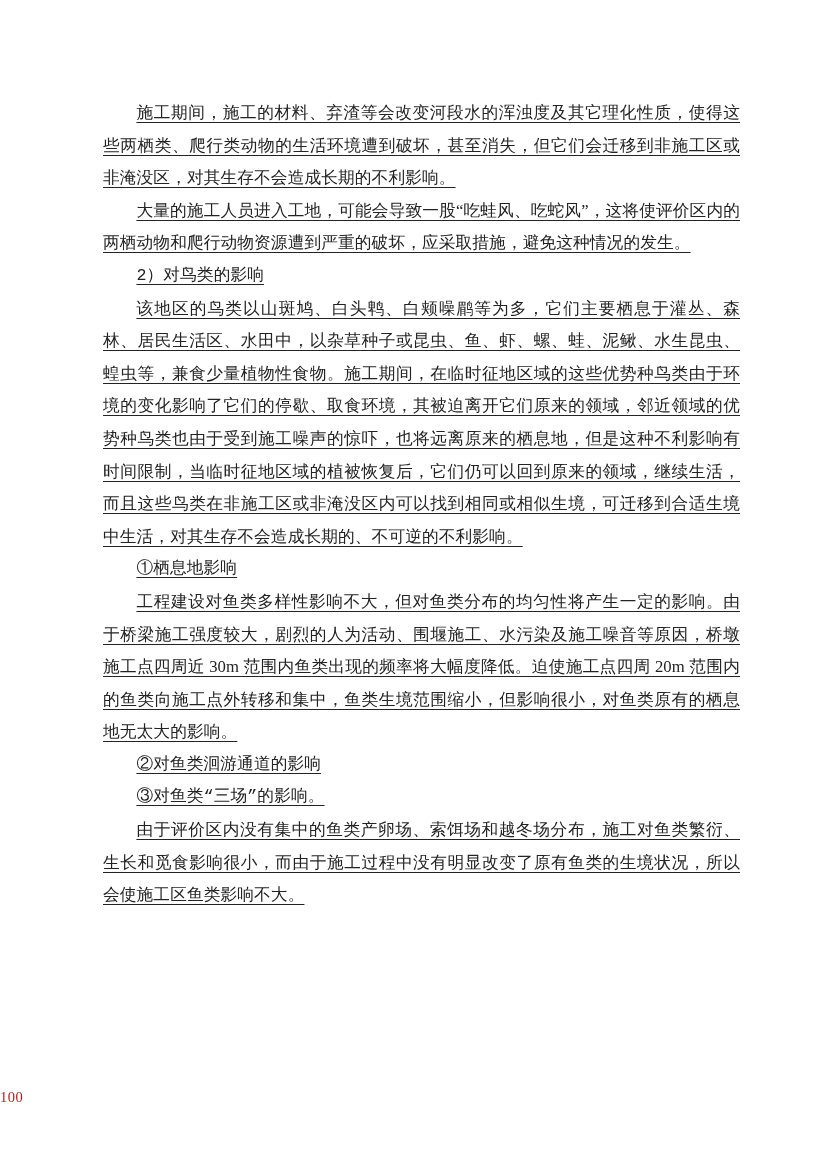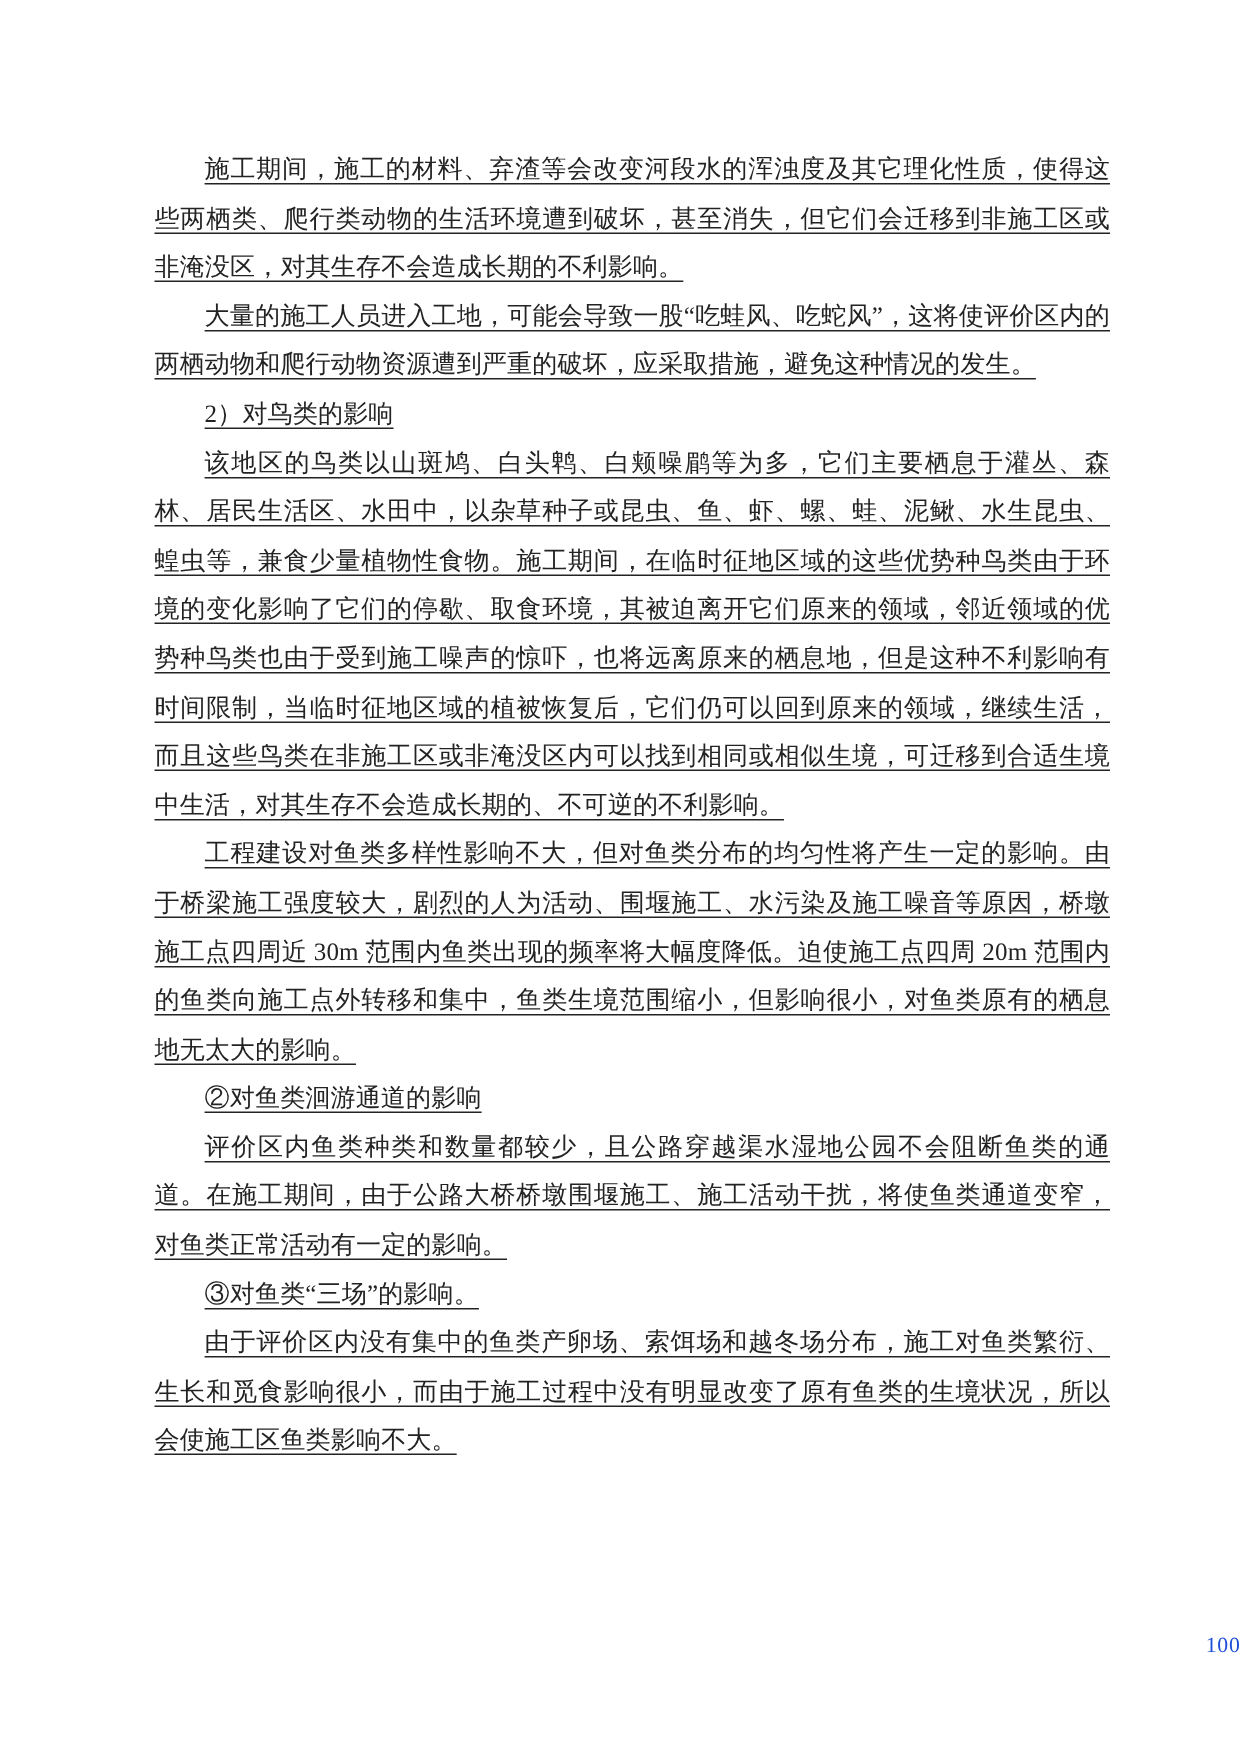--- a/index.html
+++ b/index.html
@@ -34,41 +34,42 @@
     letter-spacing: 0.1px;
   }
   .p-body {
     text-align: justify;
     text-align-last: left;
     text-justify: inter-ideograph;
     overflow-wrap: break-word;
   }
   .p-head {
     text-align: left;
+    font-family: Liberation Mono, monospace;
   }
   .page-number {
     position: absolute;
     left: 0;
     top: 1089px;
     width: 100%;
-    text-align: right;
+    text-align: left;
     font-size: 14.5px;
-    color: #1d4ed8;
+    color: #b91c1c;
     letter-spacing: 0.5px;
   }
 </style>
 </head>
 <body>
 
 <div class="page">
   <div class="text-block">
     <p class="p-body">施工期间，施工的材料、弃渣等会改变河段水的浑浊度及其它理化性质，使得这些两栖类、爬行类动物的生活环境遭到破坏，甚至消失，但它们会迁移到非施工区或非淹没区，对其生存不会造成长期的不利影响。</p>
     <p class="p-body">大量的施工人员进入工地，可能会导致一股“吃蛙风、吃蛇风”，这将使评价区内的两栖动物和爬行动物资源遭到严重的破坏，应采取措施，避免这种情况的发生。</p>
     <p class="p-head">2）对鸟类的影响</p>
     <p class="p-body">该地区的鸟类以山斑鸠、白头鹎、白颊噪鹛等为多，它们主要栖息于灌丛、森林、居民生活区、水田中，以杂草种子或昆虫、鱼、虾、螺、蛙、泥鳅、水生昆虫、蝗虫等，兼食少量植物性食物。施工期间，在临时征地区域的这些优势种鸟类由于环境的变化影响了它们的停歇、取食环境，其被迫离开它们原来的领域，邻近领域的优势种鸟类也由于受到施工噪声的惊吓，也将远离原来的栖息地，但是这种不利影响有时间限制，当临时征地区域的植被恢复后，它们仍可以回到原来的领域，继续生活，而且这些鸟类在非施工区或非淹没区内可以找到相同或相似生境，可迁移到合适生境中生活，对其生存不会造成长期的、不可逆的不利影响。</p>
+    <p class="p-head">①栖息地影响</p>
     <p class="p-body">工程建设对鱼类多样性影响不大，但对鱼类分布的均匀性将产生一定的影响。由于桥梁施工强度较大，剧烈的人为活动、围堰施工、水污染及施工噪音等原因，桥墩施工点四周近 30m 范围内鱼类出现的频率将大幅度降低。迫使施工点四周 20m 范围内的鱼类向施工点外转移和集中，鱼类生境范围缩小，但影响很小，对鱼类原有的栖息地无太大的影响。</p>
     <p class="p-head">②对鱼类洄游通道的影响</p>
-    <p class="p-body">评价区内鱼类种类和数量都较少，且公路穿越渠水湿地公园不会阻断鱼类的通道。在施工期间，由于公路大桥桥墩围堰施工、施工活动干扰，将使鱼类通道变窄，对鱼类正常活动有一定的影响。</p>
     <p class="p-head">③对鱼类“三场”的影响。</p>
     <p class="p-body">由于评价区内没有集中的鱼类产卵场、索饵场和越冬场分布，施工对鱼类繁衍、生长和觅食影响很小，而由于施工过程中没有明显改变了原有鱼类的生境状况，所以会使施工区鱼类影响不大。</p>
   </div>
   <div class="page-number">100</div>
 </div>
 
 </body></html>

